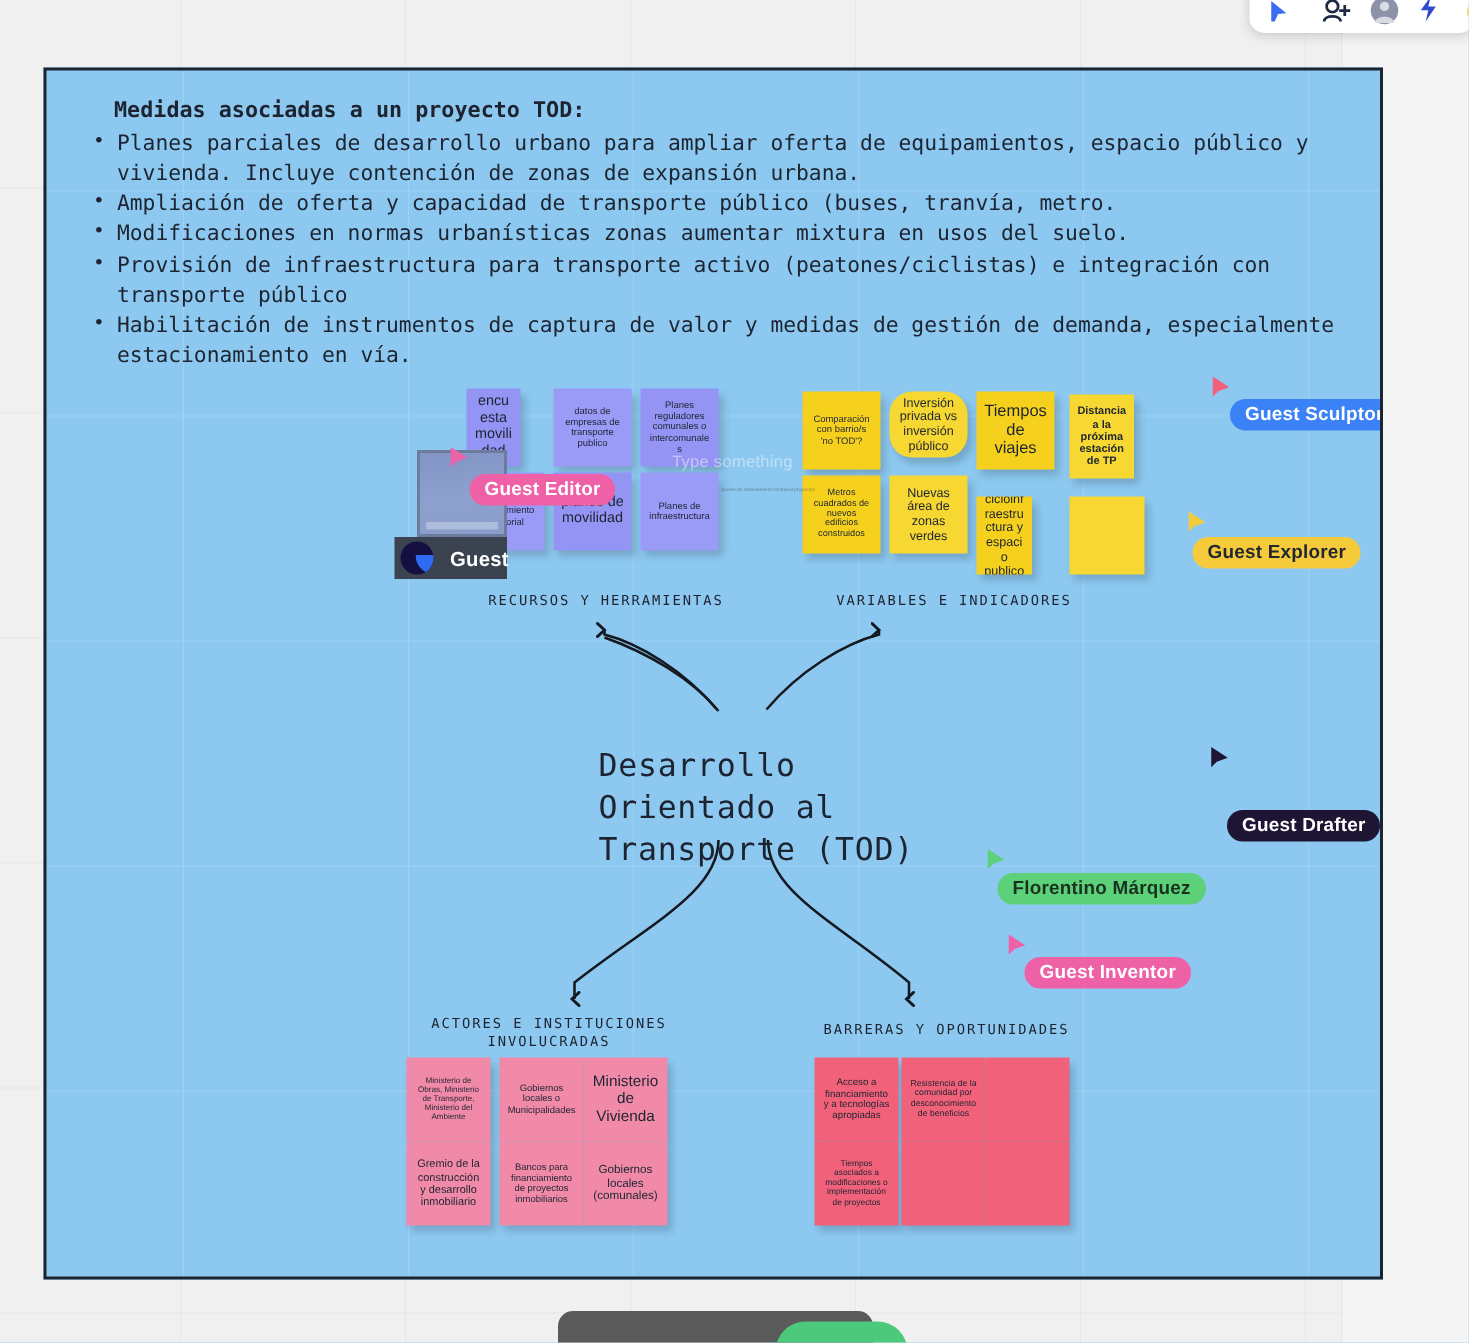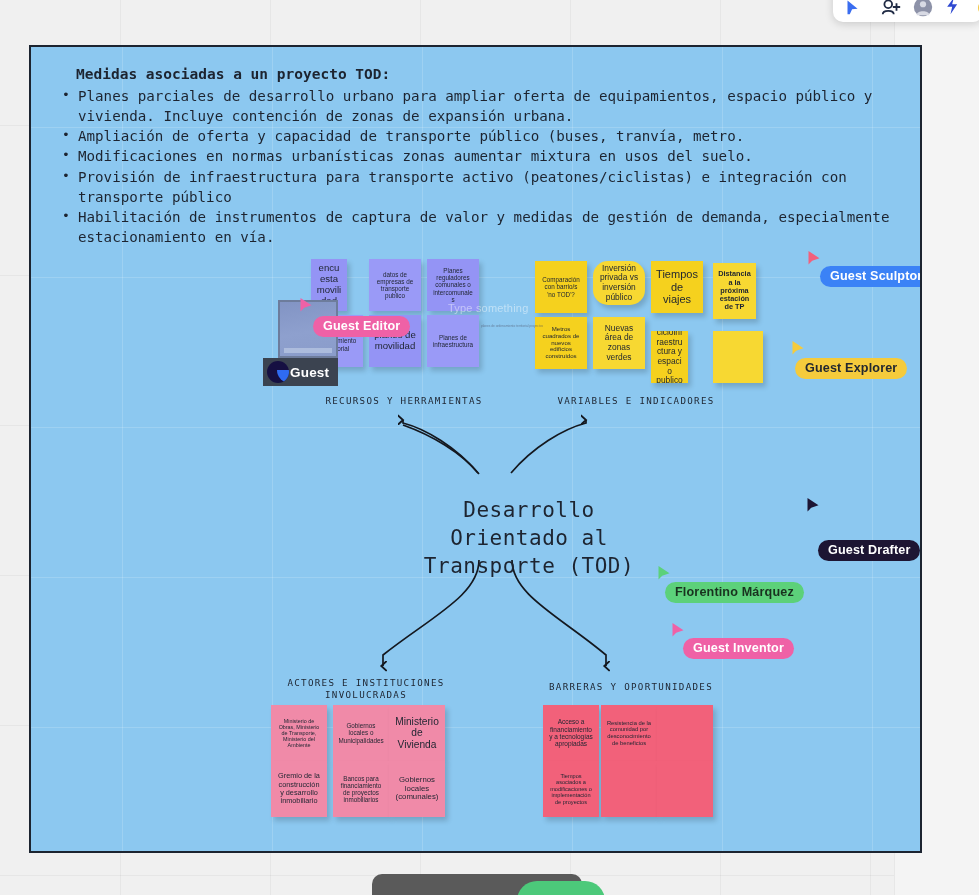--- a/index.html
+++ b/index.html
@@ -119,42 +119,42 @@
     letter-spacing: 1.3px;
     text-align: center;
     line-height: 1.35;
   }
 
   
   #center-title {
     position: absolute; left: 368px; top: 450px; width: 260px;
     font-family: "DejaVu Sans Mono", monospace;
     font-size: 21px; line-height: 1.33; color: #1d2430;
-    text-align: center; letter-spacing: 0.5px;
+    text-align: left; letter-spacing: 0.5px;
   }
   .cursor-arrow { position: absolute; width: 14px; height: 17px; }
   .cursor-label {
     position: absolute; white-space: nowrap;
     border-radius: 11px; padding: 3px 10px 4px 10px;
     font-size: 12.6px; font-weight: bold; letter-spacing: 0.15px;
   }
 
   
   #video-tile {
     position: absolute; left: 247px; top: 253px; width: 60px; height: 58px;
     background: linear-gradient(170deg, #8294c4 0%, #8ea0ce 55%, #8a9cca 100%);
     border: 2px solid #6d7c9c;
   }
   #video-tile-shade {
     position: absolute; left: 4px; right: 4px; bottom: 3px; height: 5px;
     background: rgba(190,205,230,0.65);
   }
   #video-nameplate {
     position: absolute; left: 232px; top: 311px; width: 75px; height: 28px;
-    background: #3b4350; display: flex; align-items: center; gap: 1px;
+    background: #3b4350; display: flex; align-items: center; gap: 11px;
     padding-left: 4px;
   }
   #video-avatar {
     width: 22px; height: 22px; border-radius: 50%;
     background: #161042; position: relative; flex: 0 0 auto; overflow: hidden;
   }
   #video-avatar::after {
     content: ""; position: absolute; left: 10px; top: 9px;
     width: 13px; height: 13px; background: #2f6bf2;
     clip-path: polygon(0 0, 100% 0, 100% 100%, 0 100%);

